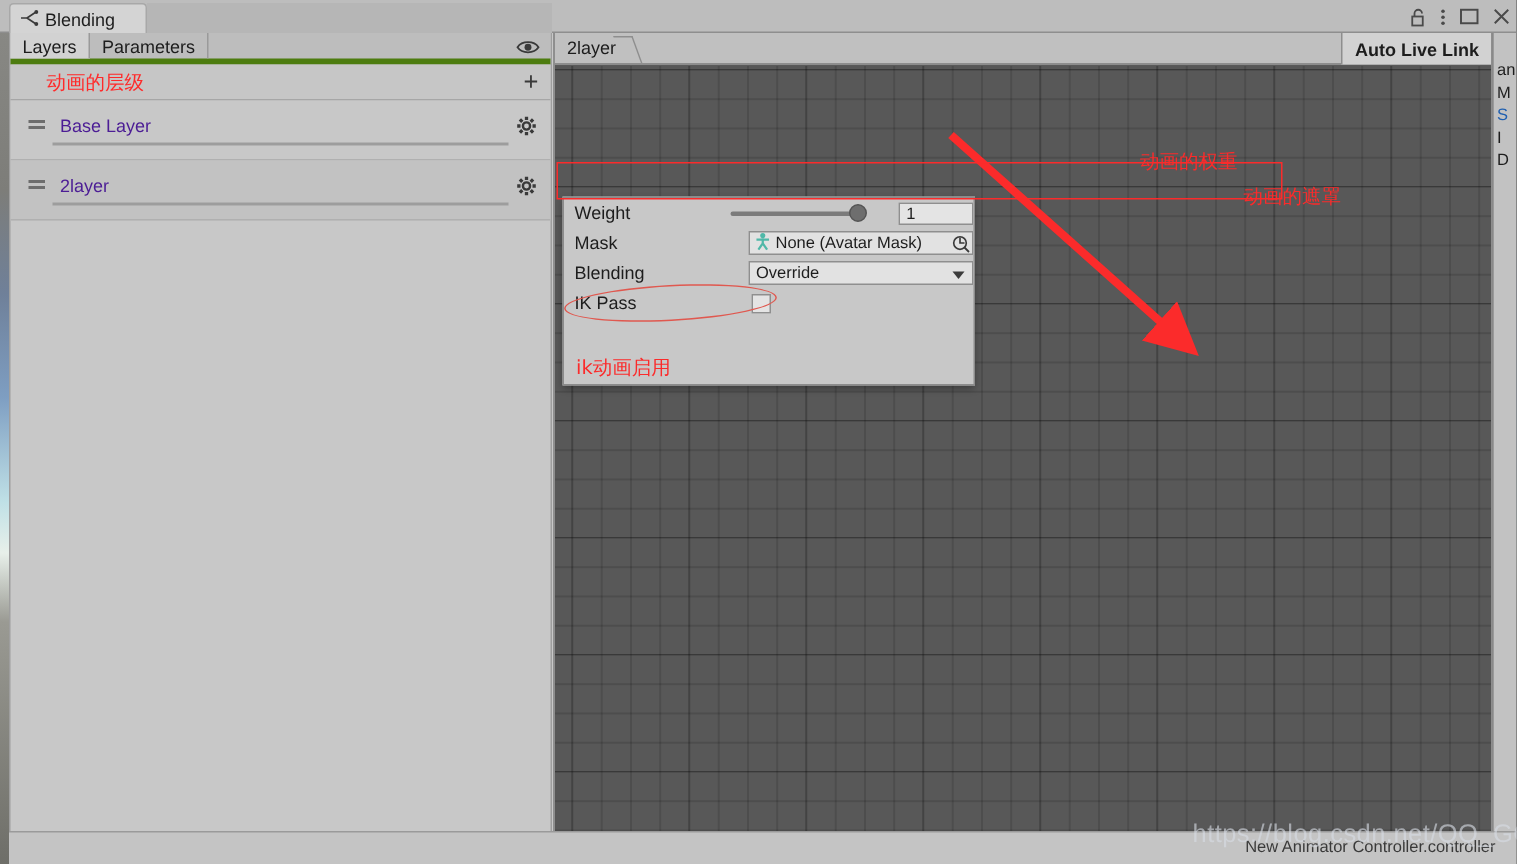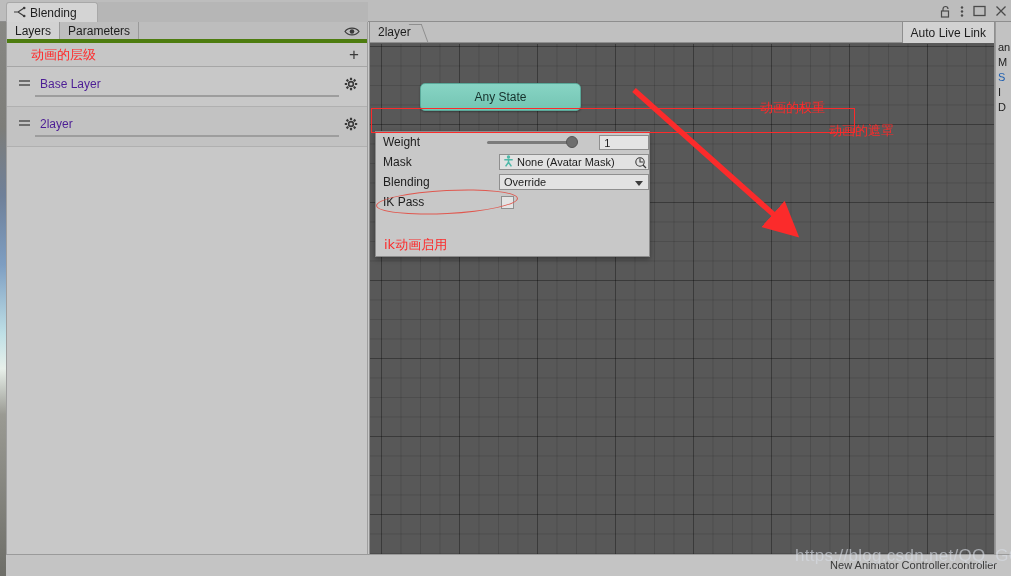--- a/index.html
+++ b/index.html
@@ -149,21 +149,21 @@
     border-right: 1px solid #8e8e8e;
     border-top: 1px solid #8e8e8e;
     transform: skewX(20deg);
   }
   .live-link {
     position: absolute; right: 0; top: 0;
     height: 21px; padding: 0 8px;
     background: #d2d2d2;
     border-left: 1px solid #8e8e8e;
     display: flex; align-items: center;
-    font-size: 12px; color: #1d1d1d;
+    font-size: 12px; color: #1d1d1d; font-weight: bold;
   }
   .graph-canvas {
     position: absolute; left: 0; top: 22px; right: 0; bottom: 0;
     background-color: #585858;
     background-image:
       linear-gradient(to right,  rgba(0,0,0,.13) 1px, transparent 1px),
       linear-gradient(to bottom, rgba(0,0,0,.13) 1px, transparent 1px),
       linear-gradient(to right,  rgba(0,0,0,.25) 1px, transparent 1px),
       linear-gradient(to bottom, rgba(0,0,0,.25) 1px, transparent 1px);
     background-size: 19.5px 19.5px, 19.5px 19.5px, 78px 78px, 78px 78px;
@@ -398,23 +398,20 @@
       <div class="crumb">
         <span>2layer</span>
       </div>
       <div class="live-link">
         <span>Auto Live Link</span>
       </div>
     </div>
 
     <div class="graph-canvas">
 
-      <div class="node-anystate">
-        <span>Any State</span>
-      </div>
 
       <div class="settings-pop">
 
         <div class="sp-row">
           <span class="sp-label">Weight</span>
           <span class="slider-track">
             <span class="slider-knob"></span>
           </span>
           <span class="num-field">1</span>
         </div>

